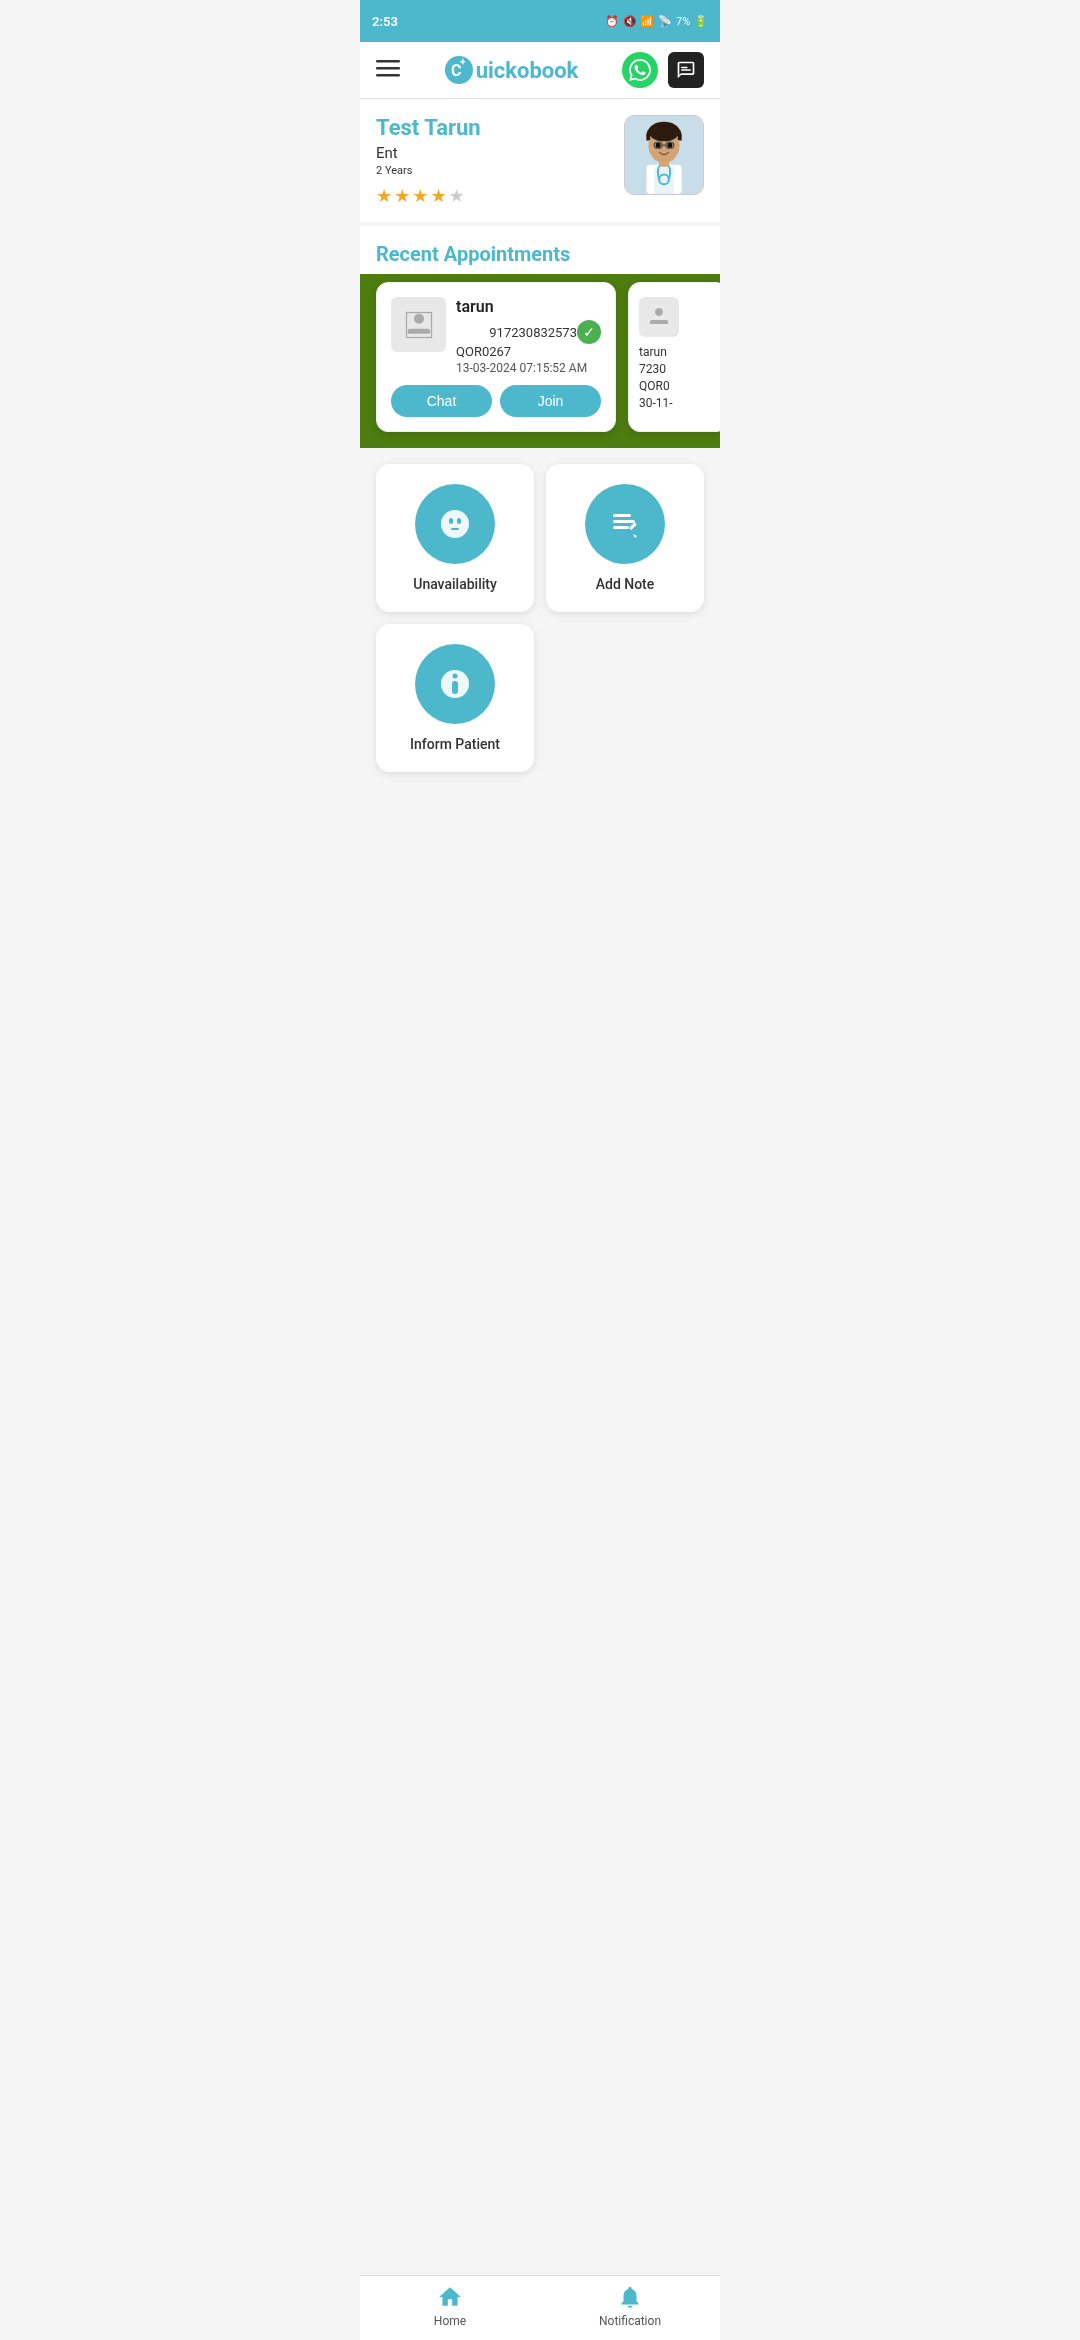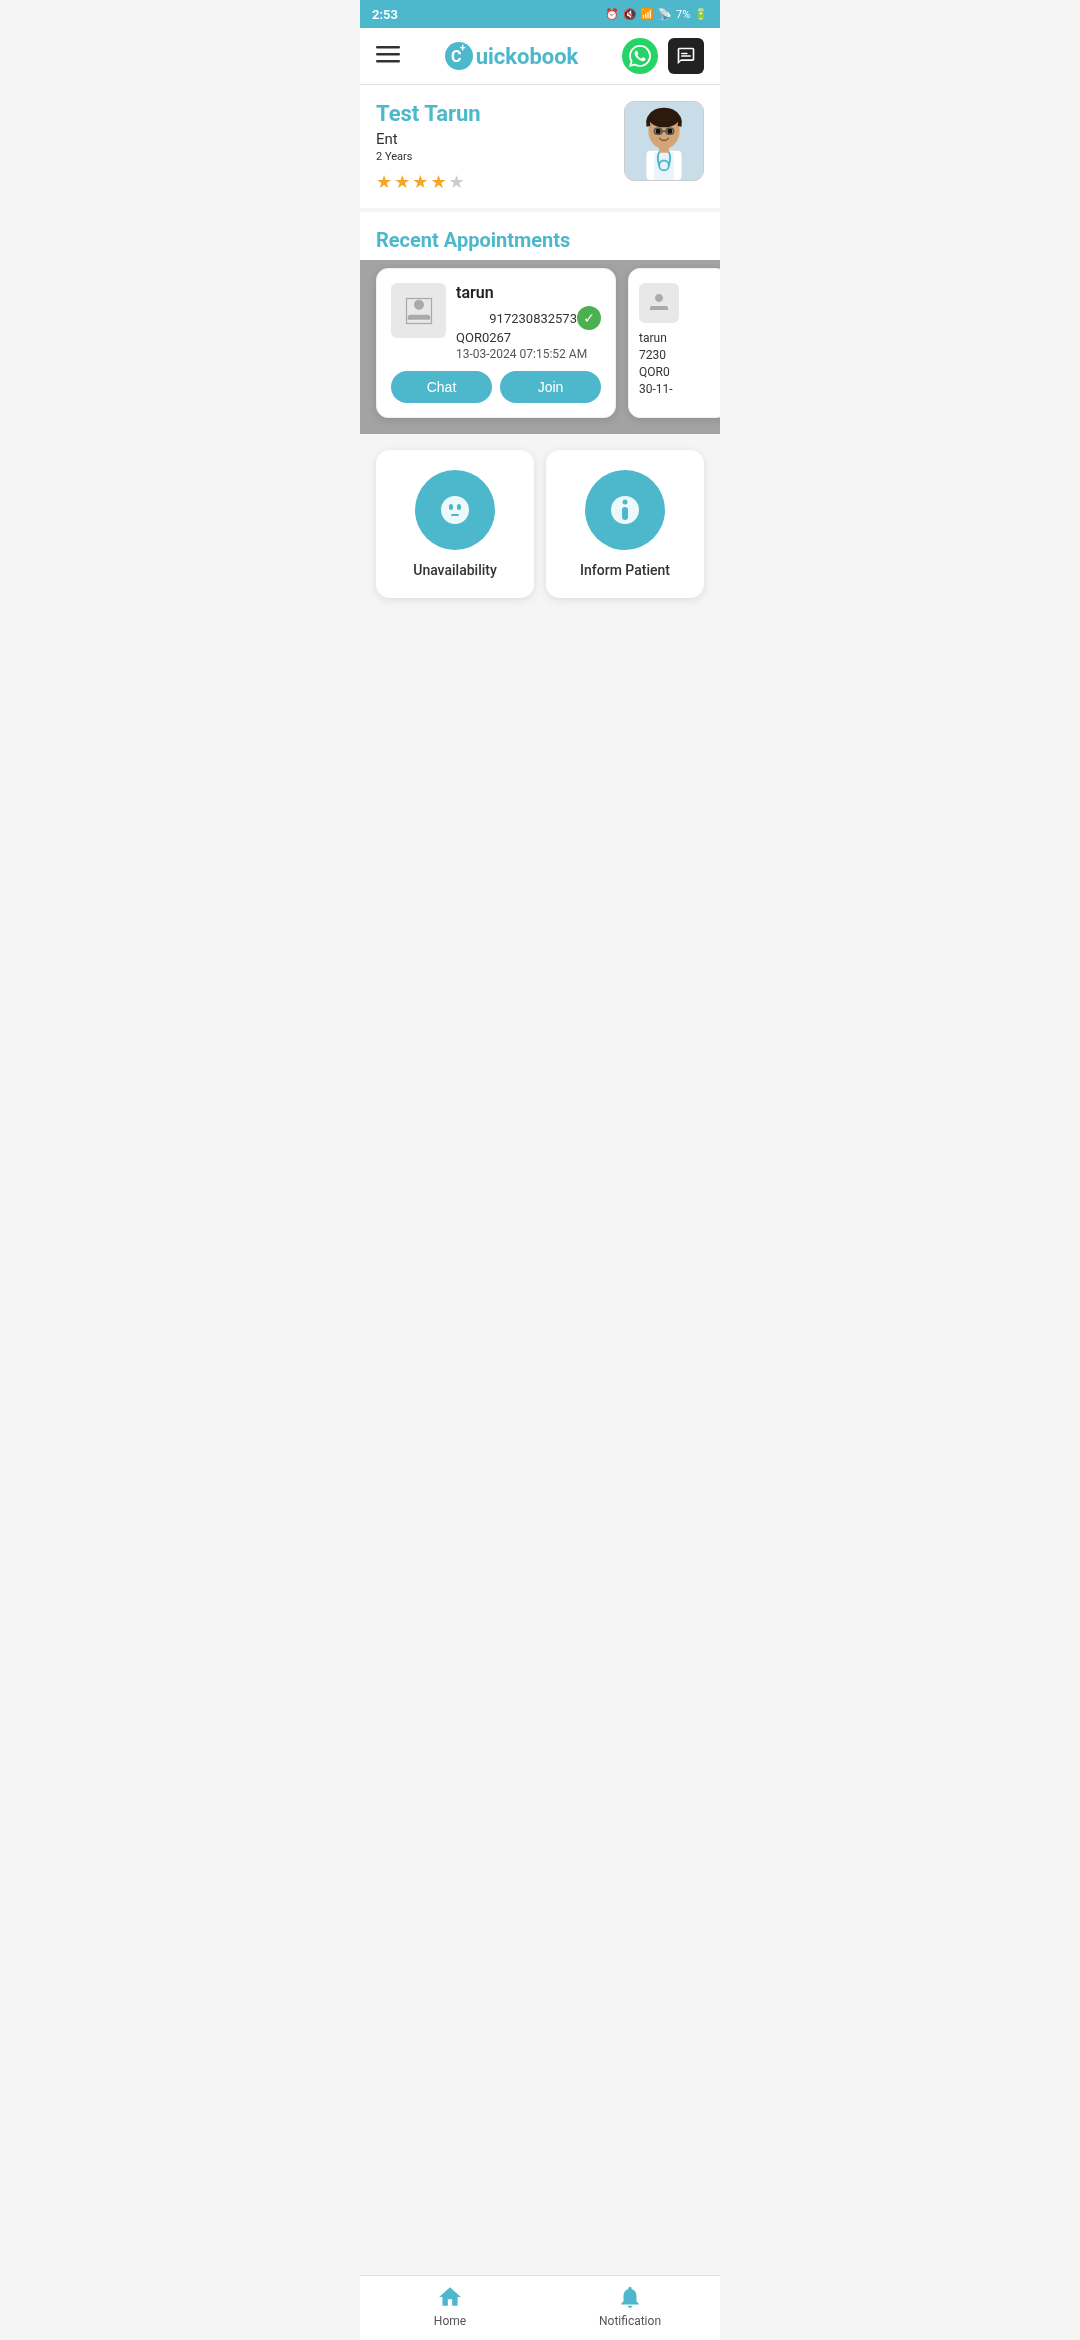--- a/index.html
+++ b/index.html
@@ -19,21 +19,21 @@
       overflow-x: hidden;
     }
 
     
     .status-bar {
       background: #4db8cc;
       display: flex;
       justify-content: space-between;
       align-items: center;
       padding: 0 12px;
-      height: 28px;
+      height: 42px;
     }
     .status-time {
       color: white;
       font-size: 13px;
       font-weight: 600;
     }
     .status-icons {
       display: flex;
       align-items: center;
       gap: 4px;
@@ -148,21 +148,21 @@
       color: #4db8cc;
       padding: 16px 16px 8px 16px;
       background: white;
     }
 
     .appointments-scroll {
       display: flex;
       overflow-x: auto;
       padding: 8px 16px 16px 16px;
       gap: 12px;
-      background: #a3a3a3;
+      background: #4d7c0f;
       scrollbar-width: none;
       margin-bottom: 8px;
     }
     .appointments-scroll::-webkit-scrollbar {
       display: none;
     }
 
     .appointment-card {
       min-width: 240px;
       background: white;
@@ -516,20 +516,34 @@
 
         <rect x="16" y="16" width="4" height="6" rx="2" fill="#4db8cc"></rect>
         <rect x="24" y="16" width="4" height="6" rx="2" fill="#4db8cc"></rect>
 
         <rect x="18" y="26" width="8" height="2" rx="1" fill="#4db8cc"></rect>
       </svg>
     </div>
     <div class="grid-label">Unavailability</div>
   </div>
 
+  <div class="grid-card">
+    <div class="grid-icon-circle">
+      <svg width="44" height="44" viewBox="0 0 44 44" fill="none">
+
+        <rect x="10" y="12" width="18" height="3" rx="1.5" fill="white"></rect>
+        <rect x="10" y="18" width="22" height="3" rx="1.5" fill="white"></rect>
+        <rect x="10" y="24" width="16" height="3" rx="1.5" fill="white"></rect>
+
+        <rect x="26" y="26" width="8" height="3" rx="1" fill="white" transform="rotate(-45 26 26)"></rect>
+        <polygon points="30,32 32,36 34,34" fill="white"></polygon>
+      </svg>
+    </div>
+    <div class="grid-label">Add Note</div>
+  </div>
 
   <div class="grid-card">
     <div class="grid-icon-circle">
       <svg width="44" height="44" viewBox="0 0 44 44" fill="none">
 
         <circle cx="22" cy="22" r="14" fill="white" opacity="0.9"></circle>
 
         <circle cx="22" cy="14" r="2.5" fill="#4db8cc"></circle>
 
         <rect x="19" y="19" width="6" height="13" rx="3" fill="#4db8cc"></rect>

